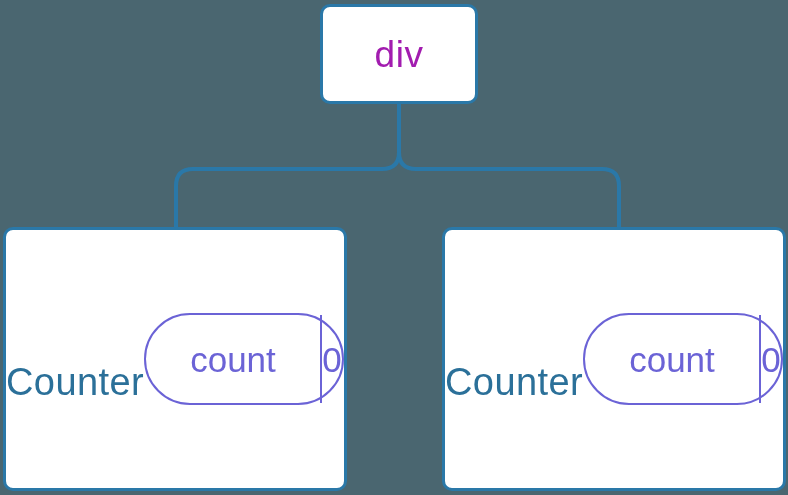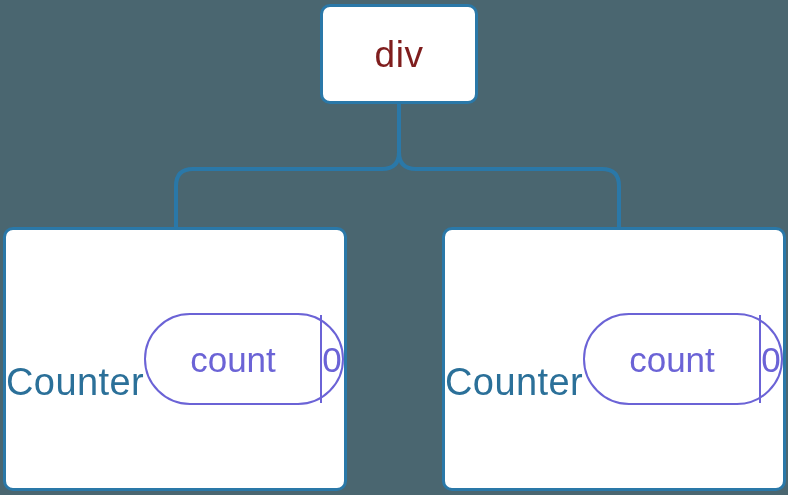--- a/index.html
+++ b/index.html
@@ -40,21 +40,21 @@
     left: 320px;
     top: 4px;
     width: 158px;
     height: 100px;
     display: flex;
     align-items: center;
     justify-content: center;
   }
   .root-label {
     font-size: 37px;
-    color: #7f1d1d;
+    color: #a21caf;
     letter-spacing: 0.5px;
     line-height: 1;
   }
 
   .node-child {
     top: 227px;
     height: 264px;
     display: flex;
     flex-direction: row;
     align-items: center;

